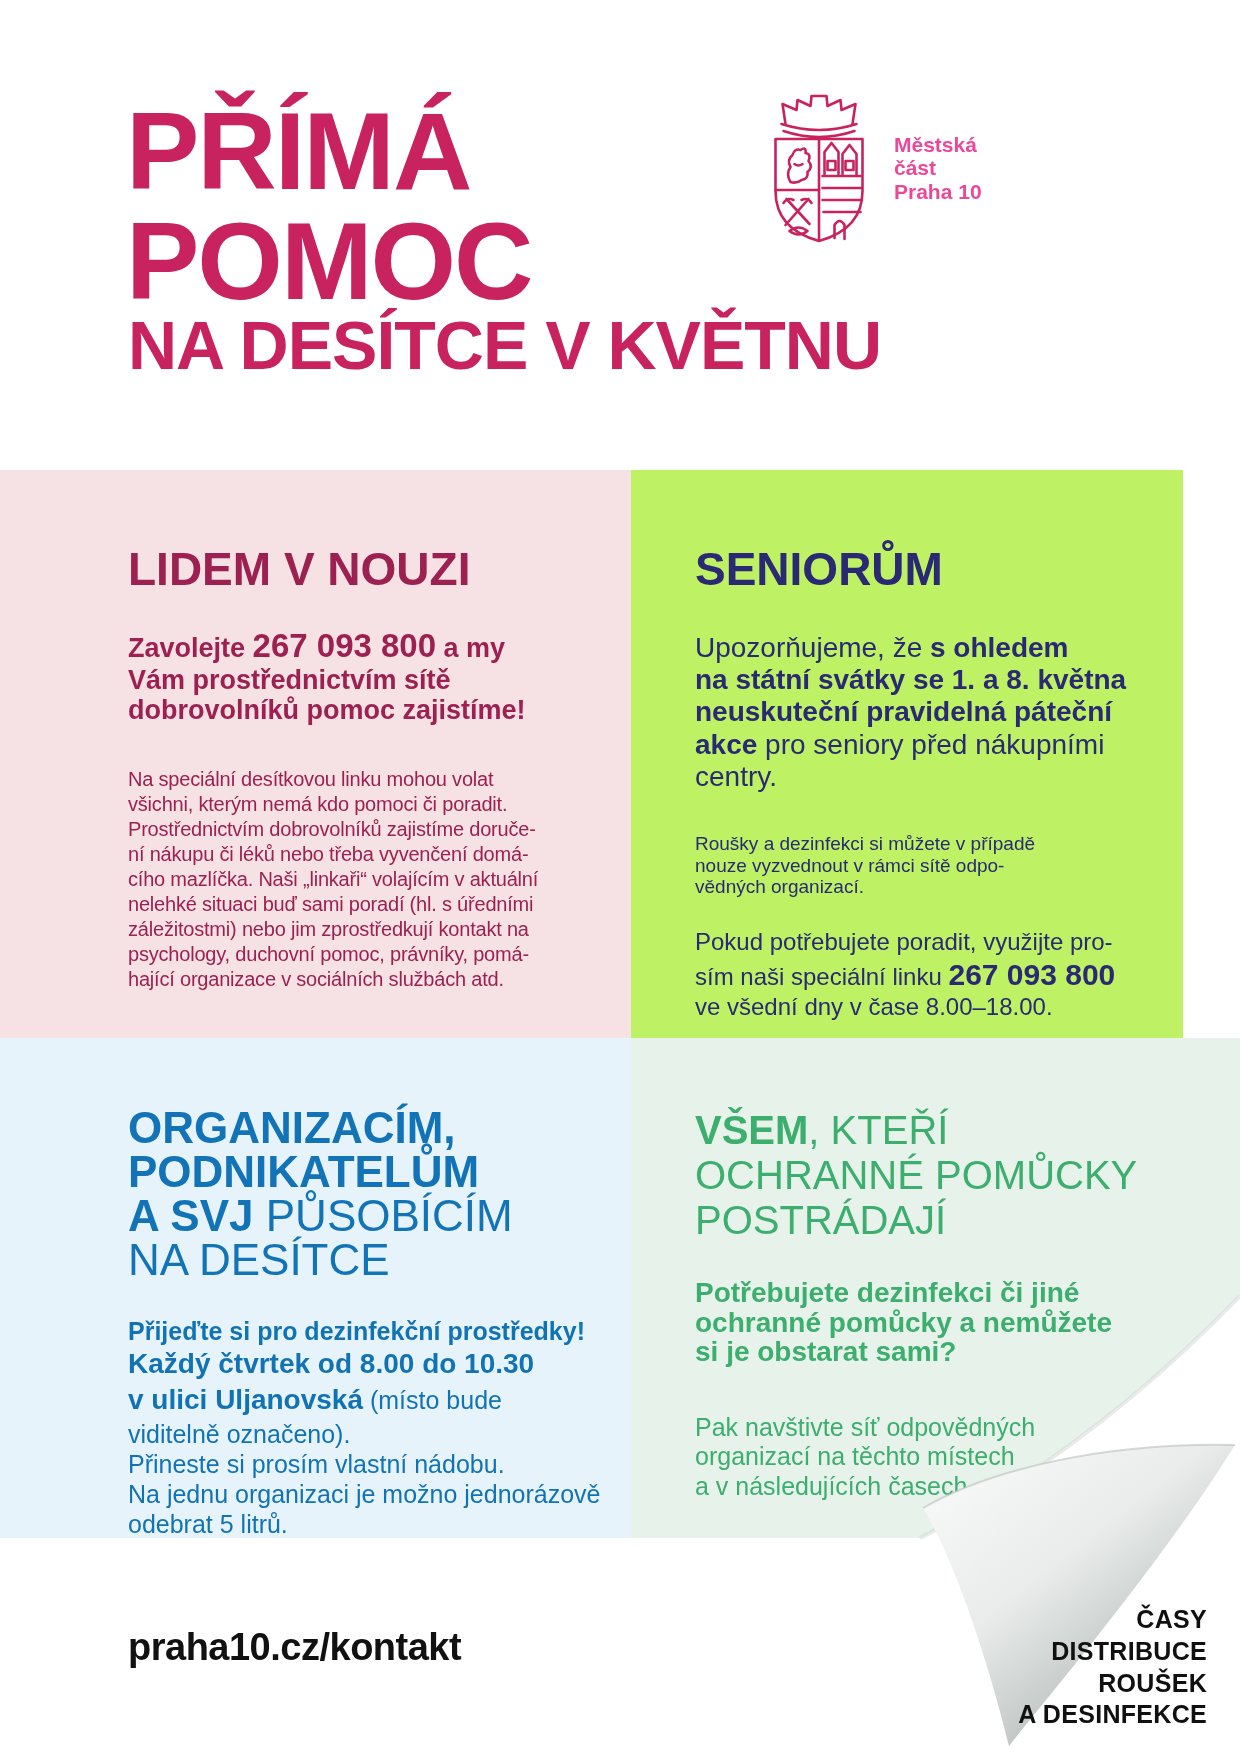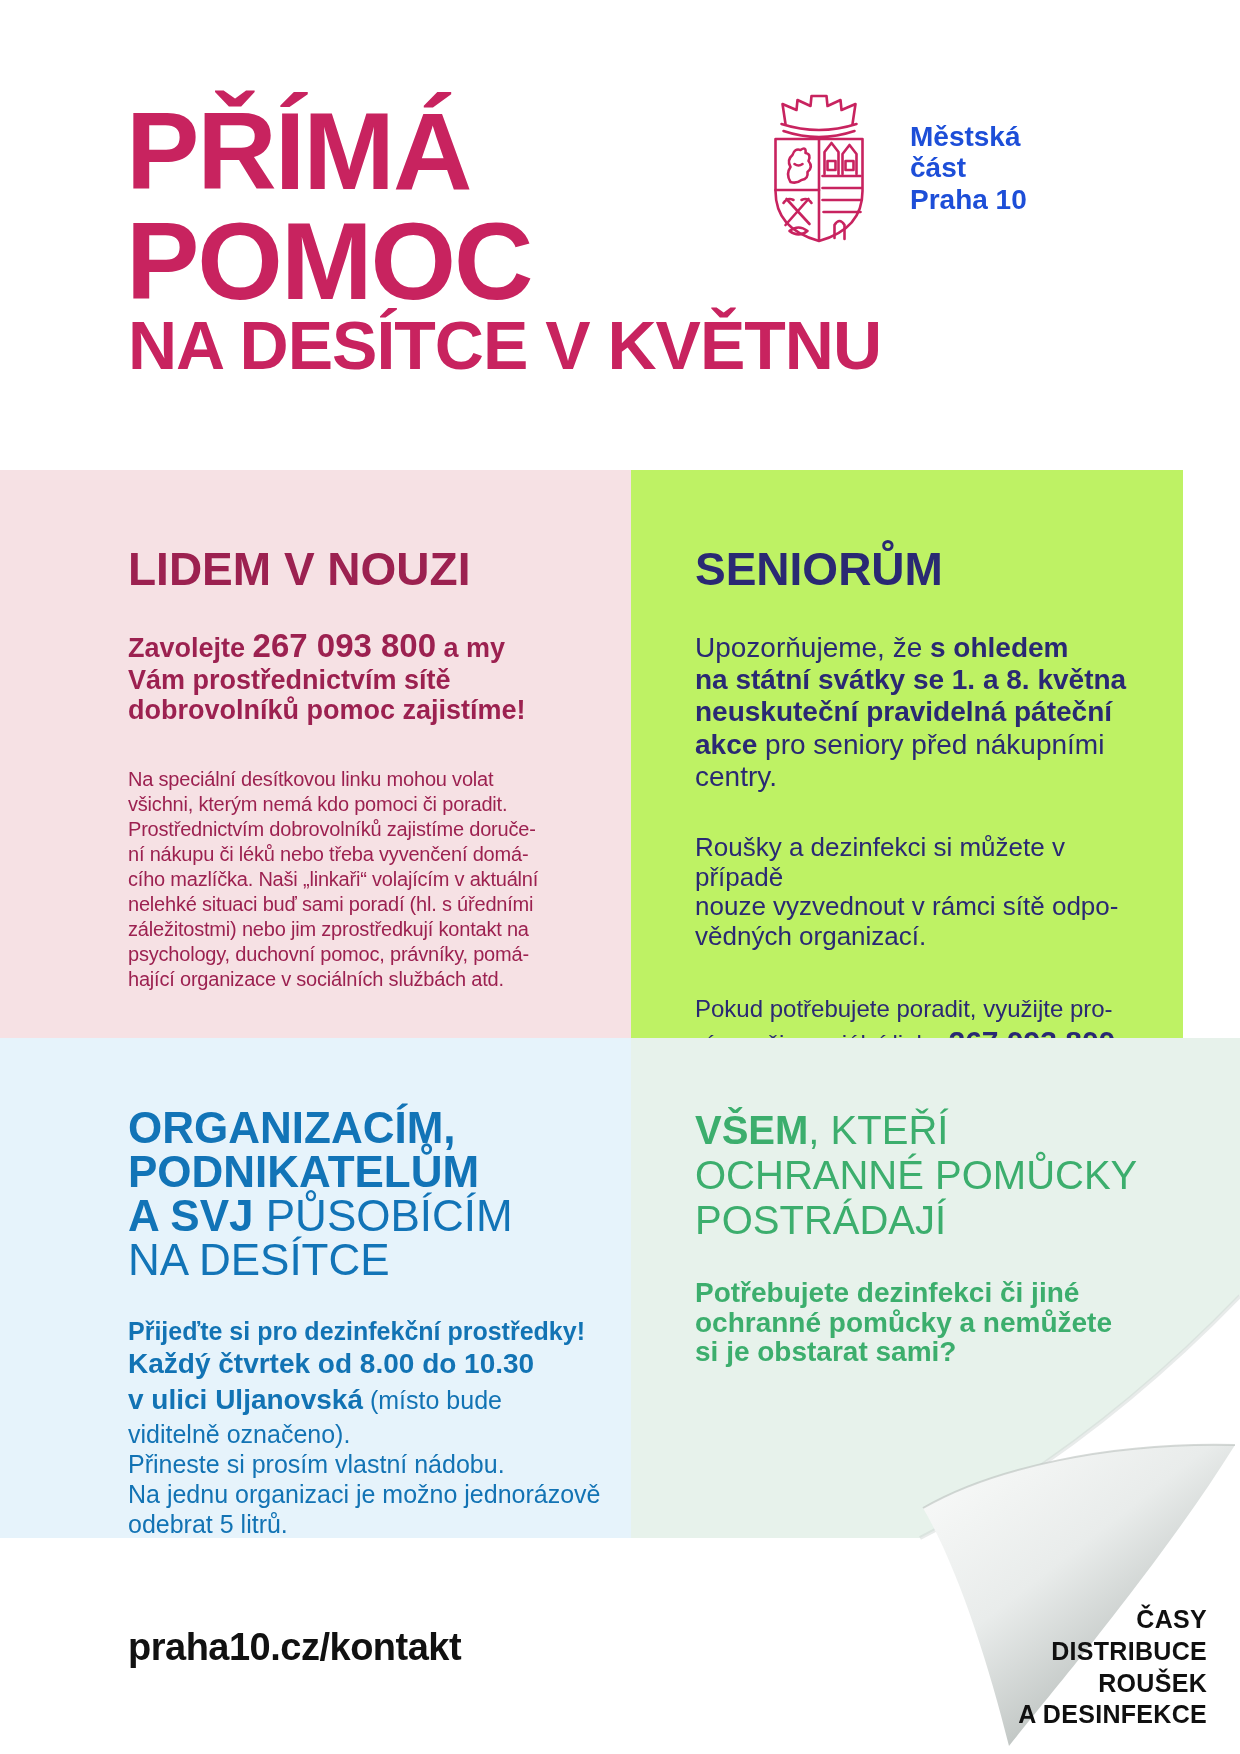--- a/index.html
+++ b/index.html
@@ -16,21 +16,21 @@
     letter-spacing:-2px; color:#C8235F; white-space:pre-line;
   }
   .subtitle {
     position:absolute; left:128px; top:306px;
     font-size:68px; font-weight:800; letter-spacing:-1px; color:#C8235F;
     white-space:nowrap;
   }
   .logo { position:absolute; left:760px; top:92px; display:flex; align-items:center; gap:16px; }
   .crest { width:118px; height:152px; }
   .logo-text {
-    font-size:28px; line-height:1.12; font-weight:700; color:#1d4ed8; white-space:pre-line;margin-left:16px;
+    font-size:21px; line-height:1.12; font-weight:700; color:#ec4899; white-space:pre-line;
   }
   
   .panel { position:absolute; white-space:pre-line; }
   .panel h2 { margin:0; font-weight:800; line-height:1.0; white-space:pre-line; }
   .q-pink  { left:0;     top:470px;  width:631px; height:568px; background:#F6E1E4; padding:58px 32px 0 128px; }
   .q-lav   { left:631px; top:470px;  width:552px; height:568px; background:#bef264; padding:58px 28px 0 64px; }
   .q-blue  { left:0;     top:1038px; width:631px; height:500px; background:#E6F3FB; padding:50px 8px 0 128px; }
   .q-green { left:631px; top:1038px; width:609px; height:500px; background:#E7F2EB; padding:52px 28px 0 64px; }
 
   .q-pink h2  { font-size:46px; color:#9C2150; margin-bottom:18px; }
@@ -39,21 +39,21 @@
   .q-green h2 { font-size:40px; line-height:1.12; color:#3CAE6D; margin-bottom:18px; }
   .hl { font-weight:500; }
 
   .q-pink .lead { margin:0 0 6px; font-size:27px; line-height:1.12; font-weight:700; color:#9C2150; }
   .q-pink .phone { font-size:33px; font-weight:800; }
   .q-pink .body { margin:18px 0 0; font-size:20px; line-height:1.25; font-weight:500; color:#9C2150; letter-spacing:-0.2px; }
 
   .q-lav { color:#2A2973; }
   .q-lav .p1 { margin:0 0 22px; font-size:28px; line-height:1.15; font-weight:500; }
   .q-lav .p1 b, .q-lav b { font-weight:800; }
-  .q-lav .p2 { margin:0 0 26px; font-size:26px; line-height:1.14; font-weight:500; }
+  .q-lav .p2 { margin:0 0 12px; font-size:19px; line-height:1.14; font-weight:500; }
   .q-lav .p3 { margin:0; font-size:24px; line-height:1.2; font-weight:500; }
   .q-lav .phone { font-size:30px; font-weight:800; }
 
   .q-blue .blue-body { margin:10px 0 0; font-size:25px; line-height:1.2; font-weight:500; color:#1273B4; }
   .q-blue .sb { font-weight:600; }
   .q-blue .big { font-size:28px; line-height:1.3; }
   .q-blue .bigb { font-size:28px; line-height:1.3; font-weight:800; }
 
   .q-green .g-lead { margin:0 0 28px; font-size:28px; line-height:1.05; font-weight:700; color:#3CAE6D; }
   .q-green .g-body { margin:0; font-size:25px; line-height:1.18; font-weight:500; color:#3CAE6D; }
@@ -157,20 +157,23 @@
 odebrat 5 litrů.</span></p>
   </section>
 
   <section class="panel q-green">
     <h2><span>VŠEM</span><span class="hl">, KTEŘÍ
 OCHRANNÉ POMŮCKY
 POSTRÁDAJÍ</span></h2>
     <p class="g-lead">Potřebujete dezinfekci či jiné
 ochranné pomůcky a nemůžete
 si je obstarat sami?</p>
+    <p class="g-body">Pak navštivte síť odpovědných
+organizací na těchto místech
+a v následujících časech</p>
   </section>
 
   <div class="footer-url">praha10.cz/kontakt</div>
 
   <svg class="curl" viewBox="0 0 620 524" aria-hidden="true">
     <defs>
       <linearGradient id="curlGrad" x1="0" y1="0" x2="0.8" y2="1">
         <stop offset="0" stop-color="#fbfcfb"></stop>
         <stop offset="0.45" stop-color="#e9eceb"></stop>
         <stop offset="0.72" stop-color="#c6cbc9"></stop>

